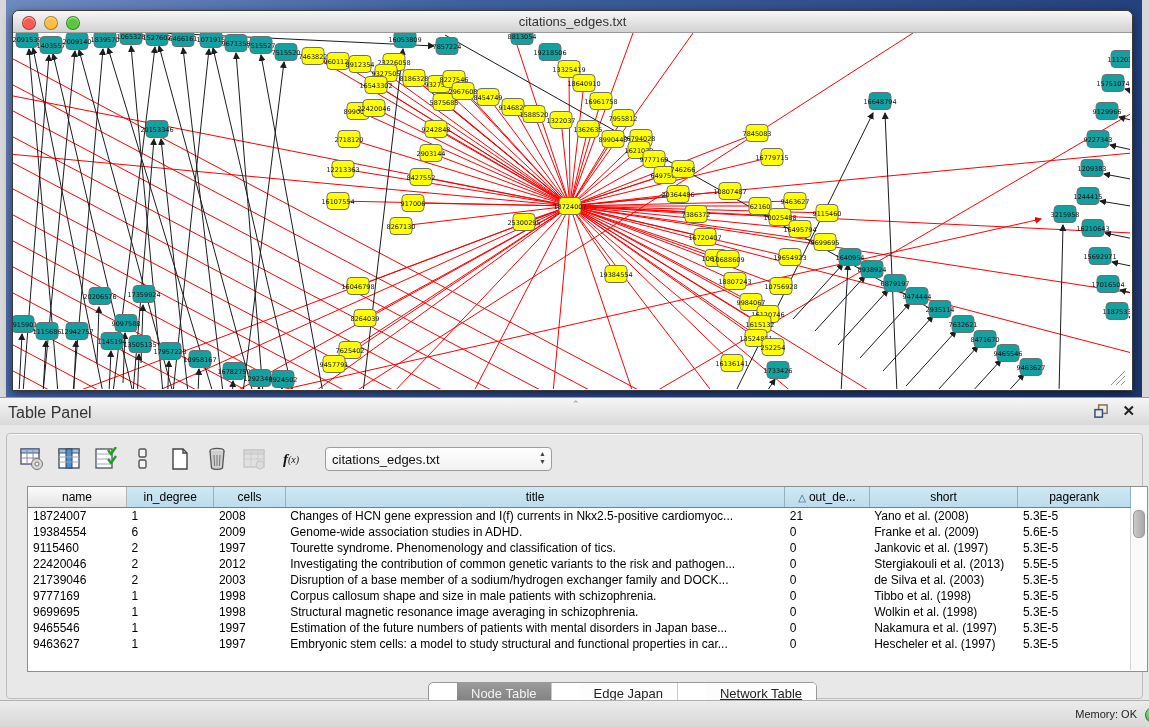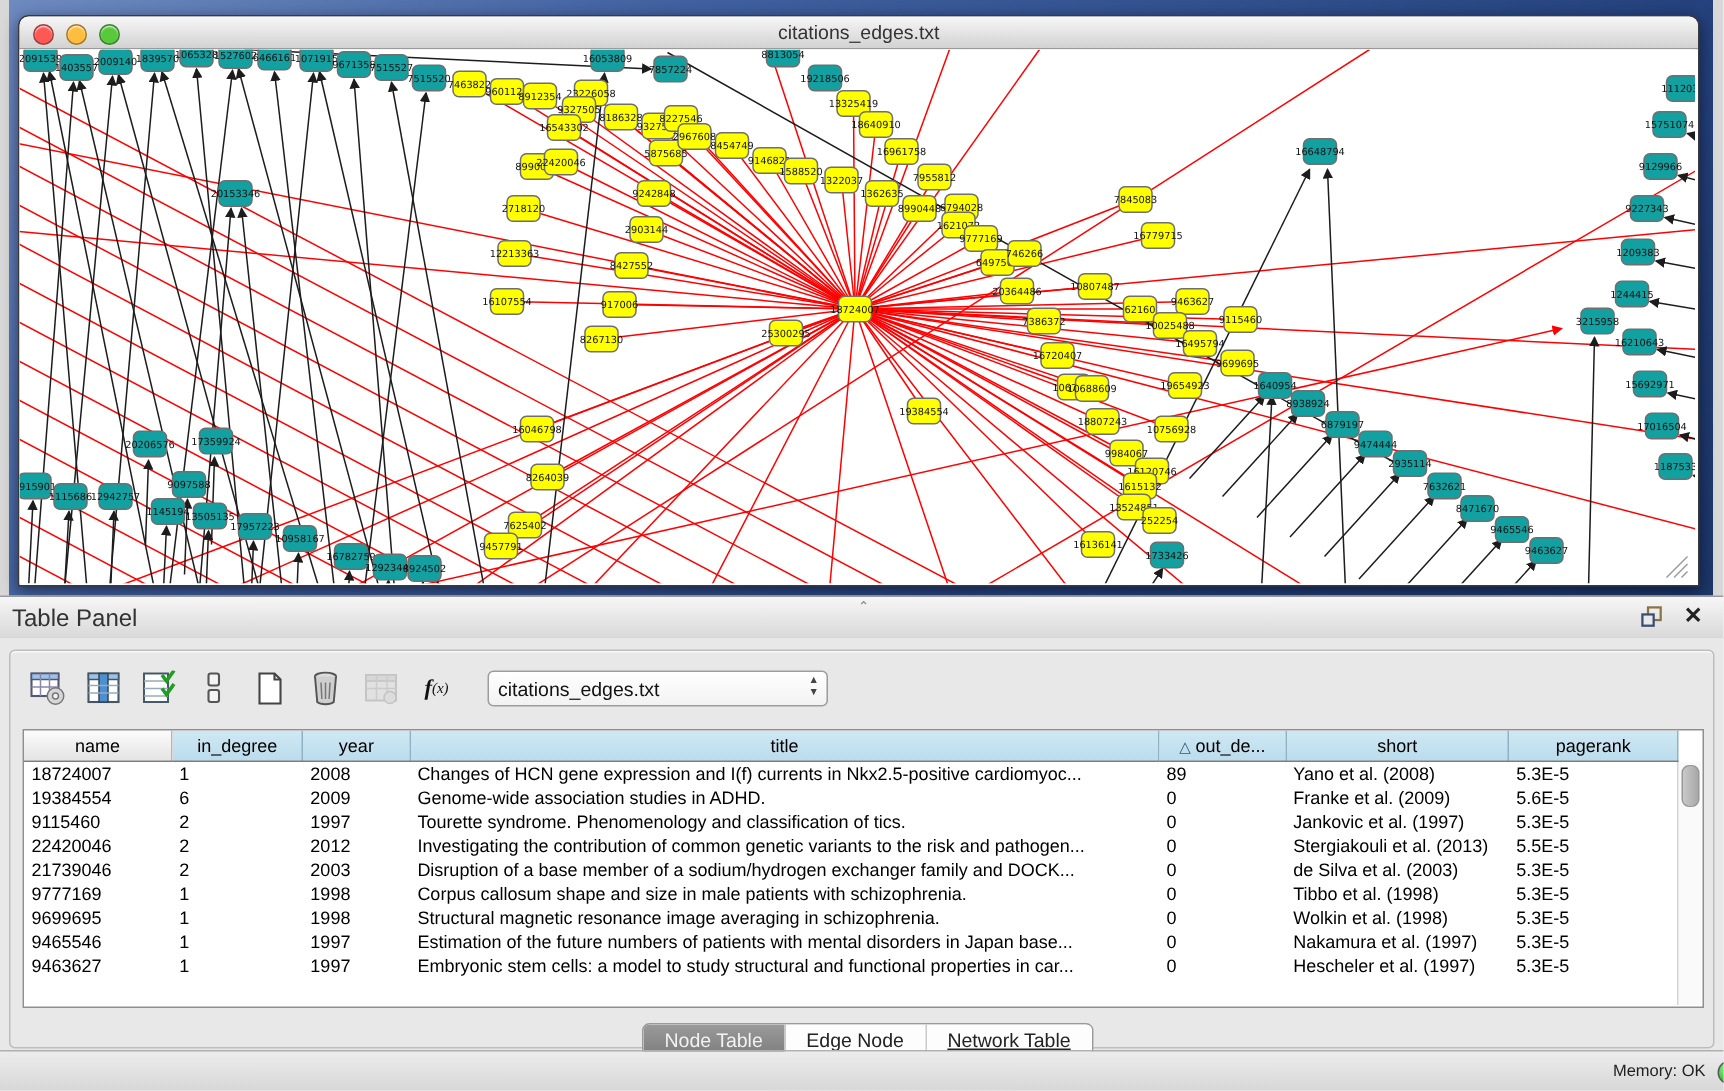--- a/index.html
+++ b/index.html
@@ -40,40 +40,40 @@
       border:1px solid #bdbdbd;border-radius:4px;
       background:#e8e8e8;box-shadow:inset 0 1px 0 #f8f8f8;}
 
   .toolbar{position:absolute;left:12px;top:10px;height:30px;display:flex;align-items:center;gap:11px;}
   .tbtn{width:26px;height:26px;display:flex;align-items:center;justify-content:center;cursor:pointer;}
   .combo{margin-left:10px;width:213px;height:22px;border:1px solid #9d9d9d;border-radius:4px;
       background:linear-gradient(#ffffff,#f2f2f2);display:flex;align-items:center;
       padding:0 6px;font-size:13px;color:#111;position:relative;cursor:pointer;}
   .combo .stepper{position:absolute;right:5px;top:2px;font-size:7px;color:#444;line-height:8px;text-align:center;}
 
-  .tbl-wrap{position:absolute;left:8px;top:52px;width:1119px;height:184px;
+  .tbl-wrap{position:absolute;left:20px;top:52px;width:1119px;height:184px;
       border:1px solid #8f8f8f;background:#fff;overflow:hidden;}
   table.grid{border-collapse:collapse;table-layout:fixed;width:1103px;font-size:12px;}
   table.grid th{height:20px;font-weight:normal;text-align:center;
       background:linear-gradient(#cfe8f4,#bcdcec);
       border-right:1px solid #8fb2c4;border-bottom:1px solid #7d7d7d;
       overflow:hidden;white-space:nowrap;padding:0 3px;}
   table.grid th.gray{background:linear-gradient(#fbfbfb,#e4e4e4);border-right:1px solid #b5b5b5;}
   table.grid td{height:16px;padding:0 5px;white-space:nowrap;overflow:hidden;
       color:#000;border:0;}
   .sort-tri{display:inline-block;margin-right:3px;font-size:10px;color:#2a5a7a;}
   .vscroll{position:absolute;right:1px;top:21px;bottom:1px;width:15px;
       background:#fafafa;border-left:1px solid #d5d5d5;}
   .vthumb{position:absolute;left:2px;top:2px;width:10px;height:26px;border-radius:5px;
       background:linear-gradient(90deg,#c9c9c9,#a8a8a8);border:1px solid #999;cursor:pointer;}
 
   .tabs{position:absolute;left:421px;top:248px;height:22px;display:flex;
       border:1px solid #9a9a9a;border-radius:5px;overflow:hidden;
       background:#fff;font-size:13px;box-shadow:0 1px 0 rgba(255,255,255,.8);}
-  .tab{padding:3px 14px;cursor:pointer;color:#222;background:#fdfdfd;border-right:1px solid #c9c9c9;}
+  .tab{padding:3px 14px;cursor:pointer;color:#222;background:#fdfdfd;border-right:1px solid #c9c9c9;margin-left:28px;}
   .tab:last-child{border-right:0;text-decoration:underline;}
   .tab.sel{background:linear-gradient(#9a9a9a,#7c7c7c);color:#f2f2f2;}
 
   .statusbar{position:absolute;left:0;top:700px;width:1149px;height:27px;
       background:linear-gradient(#ececec,#d7d7d7);border-top:1px solid #b0b0b0;padding-left:24px;}
   .mem{position:absolute;right:36px;top:7px;font-size:11px;color:#222;}
   .memdot{position:absolute;right:12px;top:6px;width:14px;height:14px;border-radius:50%;
       background:radial-gradient(circle at 35% 30%,#8ef08e,#3cc43c 60%,#2aa32a);
       border:1px solid #5a5a5a;}
 </style>
@@ -601,32 +601,32 @@
             <col style="width:71px">
             <col style="width:497px">
             <col style="width:84px">
             <col style="width:148px">
             <col style="width:112px">
           </colgroup>
           <tbody>
             <tr>
               <th class="gray"><span>name</span></th>
               <th class=""><span>in_degree</span></th>
-              <th class=""><span>year</span></th>
+              <th class=""><span>cells</span></th>
               <th class=""><span>title</span></th>
               <th class=""><span class="sort-tri">△</span><span>out_de...</span></th>
               <th class=""><span>short</span></th>
               <th class=""><span>pagerank</span></th>
             </tr>
             <tr>
               <td>18724007</td>
               <td>1</td>
               <td>2008</td>
               <td>Changes of HCN gene expression and I(f) currents in Nkx2.5-positive cardiomyoc...</td>
-              <td>89</td>
+              <td>21</td>
               <td>Yano et al. (2008)</td>
               <td>5.3E-5</td>
             </tr>
             <tr>
               <td>19384554</td>
               <td>6</td>
               <td>2009</td>
               <td>Genome-wide association studies in ADHD.</td>
               <td>0</td>
               <td>Franke et al. (2009)</td>
@@ -697,21 +697,21 @@
             </tr>
           </tbody>
         </table>
       <div class="vscroll">
         <div class="vthumb"></div>
       </div>
     </div>
 
     <div class="tabs" id="tabs">
         <div class="tab sel">Node Table</div>
-        <div class="tab">Edge Node</div>
+        <div class="tab">Edge Japan</div>
         <div class="tab">Network Table</div>
       </div>
   </div>
 </div>
 
 <div class="statusbar">
   <span class="mem">Memory: OK</span>
   <span class="memdot"></span>
 </div>
 

